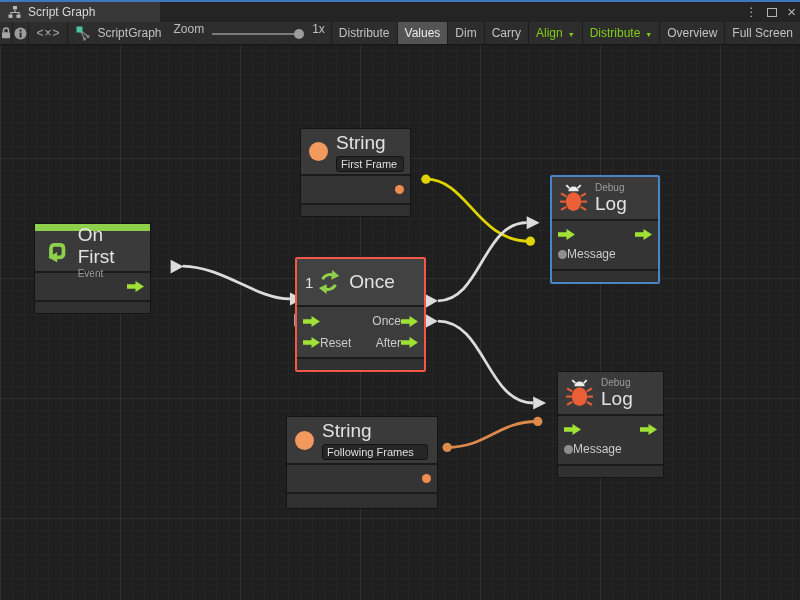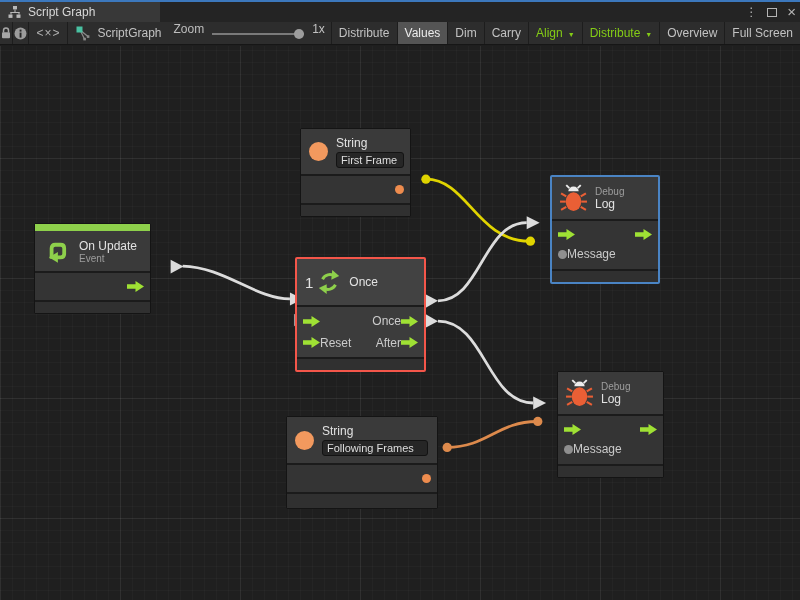--- a/index.html
+++ b/index.html
@@ -44,21 +44,21 @@
     background-size:120px 120px, 120px 120px, 12px 12px, 12px 12px;
     background-position:0 0, 0 112px, 0 0, 0 4px; }
   .wires { position:absolute; top:0; left:0; z-index:1; }
 
   
   .node { position:absolute; z-index:2; background:#1b1b1b; border:1px solid #141414; border-radius:2px; }
   .node .sect { background:#343434; margin-bottom:2px; }
   .node .sect:last-child { margin-bottom:0; }
   .n-header { background:#3a3a3a !important; display:flex; align-items:center; gap:8px; padding:0 8px; }
   .n-footer { height:11px; background:#303030 !important; }
-  .n-title { color:#e2e2e2; font-size:12px; }
+  .n-title { color:#e2e2e2; font-size:19px; }
   .n-sub { color:#9d9d9d; font-size:10px; }
   .n-field { display:block; background:#262626; border:1px solid #131313; border-radius:3px; color:#dedede;
              font-family:"Liberation Sans", sans-serif; font-size:11px; height:16px; padding:0 4px; margin-top:2px; }
   .p-row { display:flex; align-items:center; justify-content:space-between; padding:0 6px; }
   .p-left, .p-right { display:flex; align-items:center; gap:0; }
   .p-label { color:#cbcbcb; font-size:12px; }
   .dot { border-radius:50%; display:inline-block; }
   .dot.orange { width:9px; height:9px; background:#ee8c4e; }
   .dot.gray { width:9px; height:9px; background:#8f8f8f; }
   .big-circle { width:19px; height:19px; border-radius:50%; background:#f2995e; flex:none; }
@@ -208,21 +208,21 @@
     </div>
 
     <div class="node" style="left:34px; top:177px; width:117px;">
       <div class="sect green-bar" style="margin-bottom:0;"></div>
       <div class="sect n-header" style="height:40px; border-radius:0;">
         <svg width="28" height="27" viewBox="0 0 30 30">
           <path d="M9 23 V11.5 Q9 7.5 13 7.5 H19 Q23 7.5 23 11.5 V17.5 Q23 21.5 19 21.5 H15" fill="none" stroke="#8ed04b" stroke-width="4.2"></path>
           <polygon points="16,15.5 16,27.5 6,21.5" fill="#8ed04b"></polygon>
         </svg>
         <div>
-          <div class="n-title">On Update</div>
+          <div class="n-title">On First</div>
           <div class="n-sub">Event</div>
         </div>
       </div>
       <div class="sect p-row" style="height:27px;">
         <span class="p-left"></span>
         <span class="p-right">
           <svg class="flow-arrow" viewBox="0 0 17 11">
               <path d="M0 3.2 H8.5 V0 L17 5.5 L8.5 11 V7.8 H0 Z" fill="#9fe134"></path>
             </svg>
         </span>

